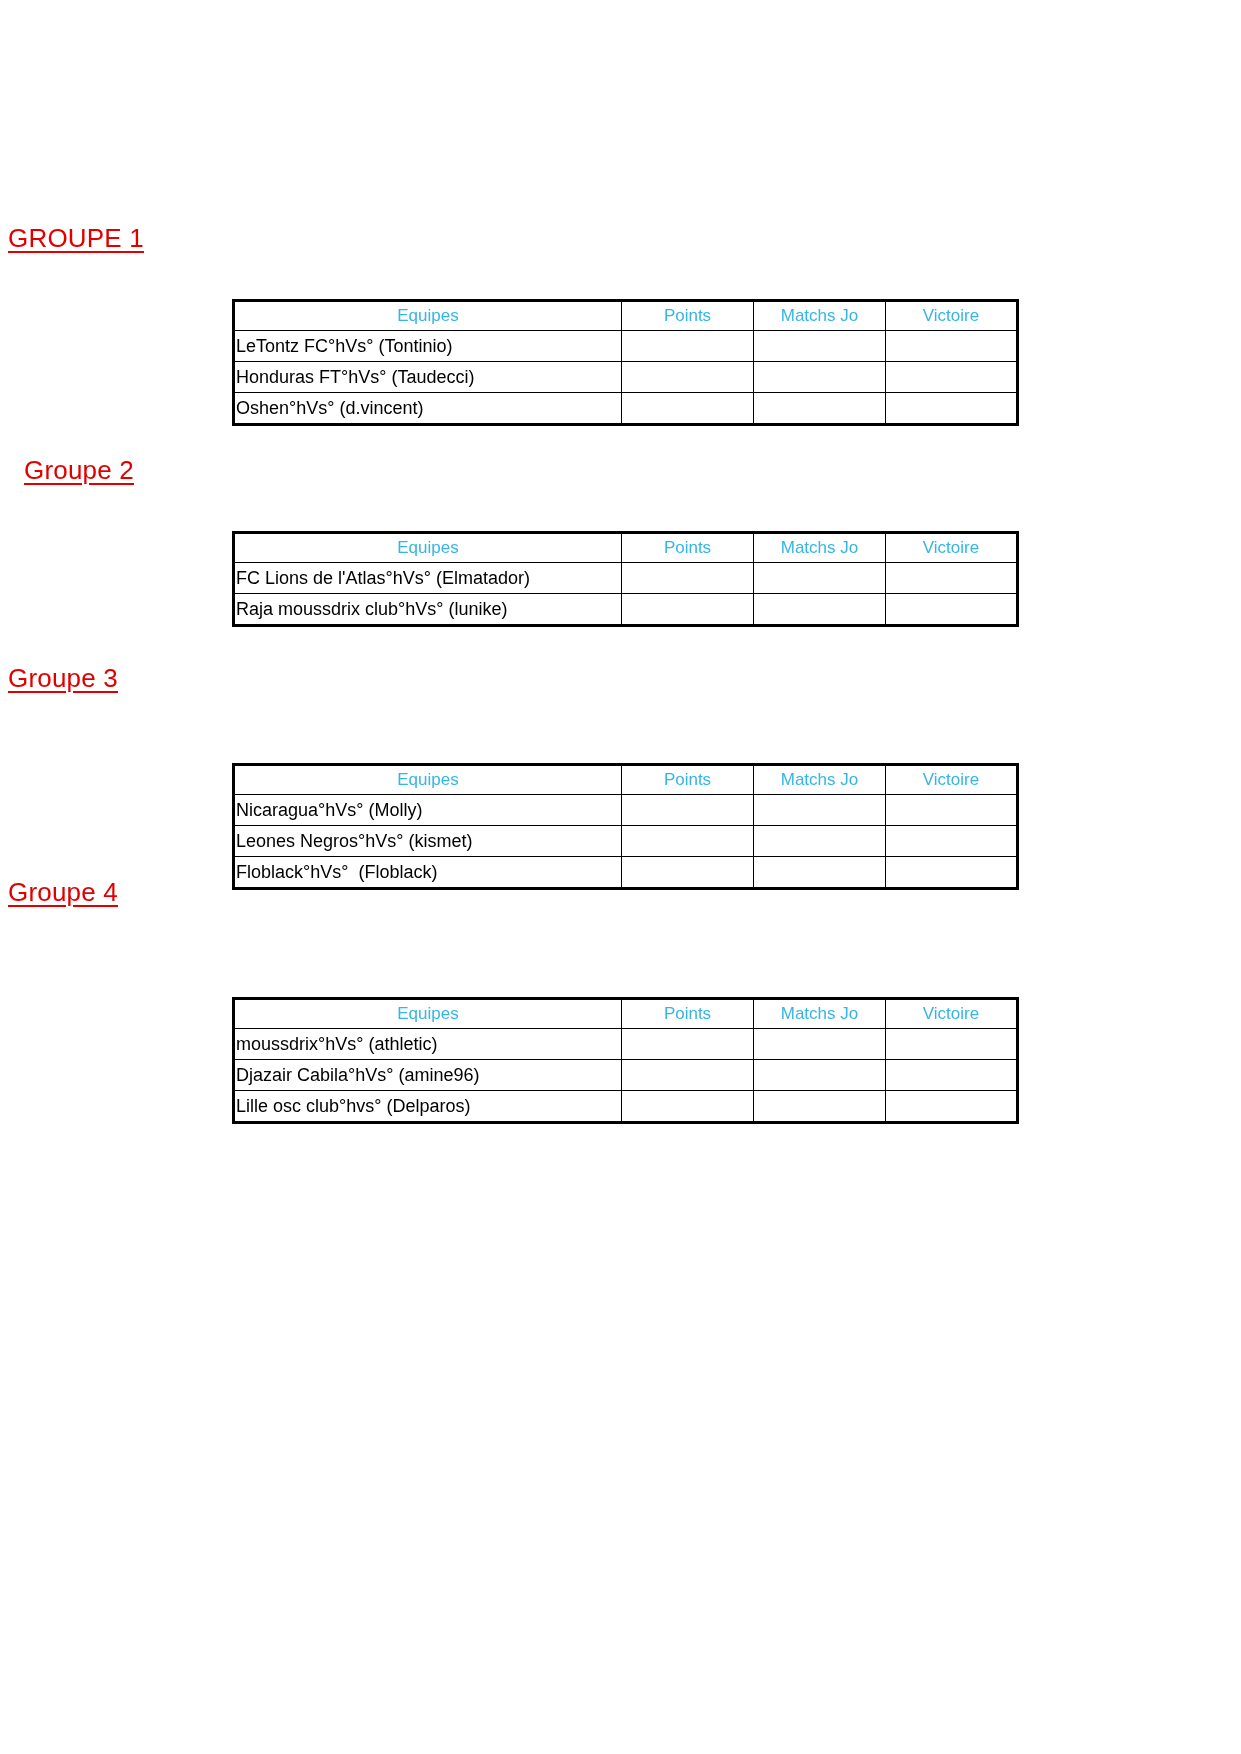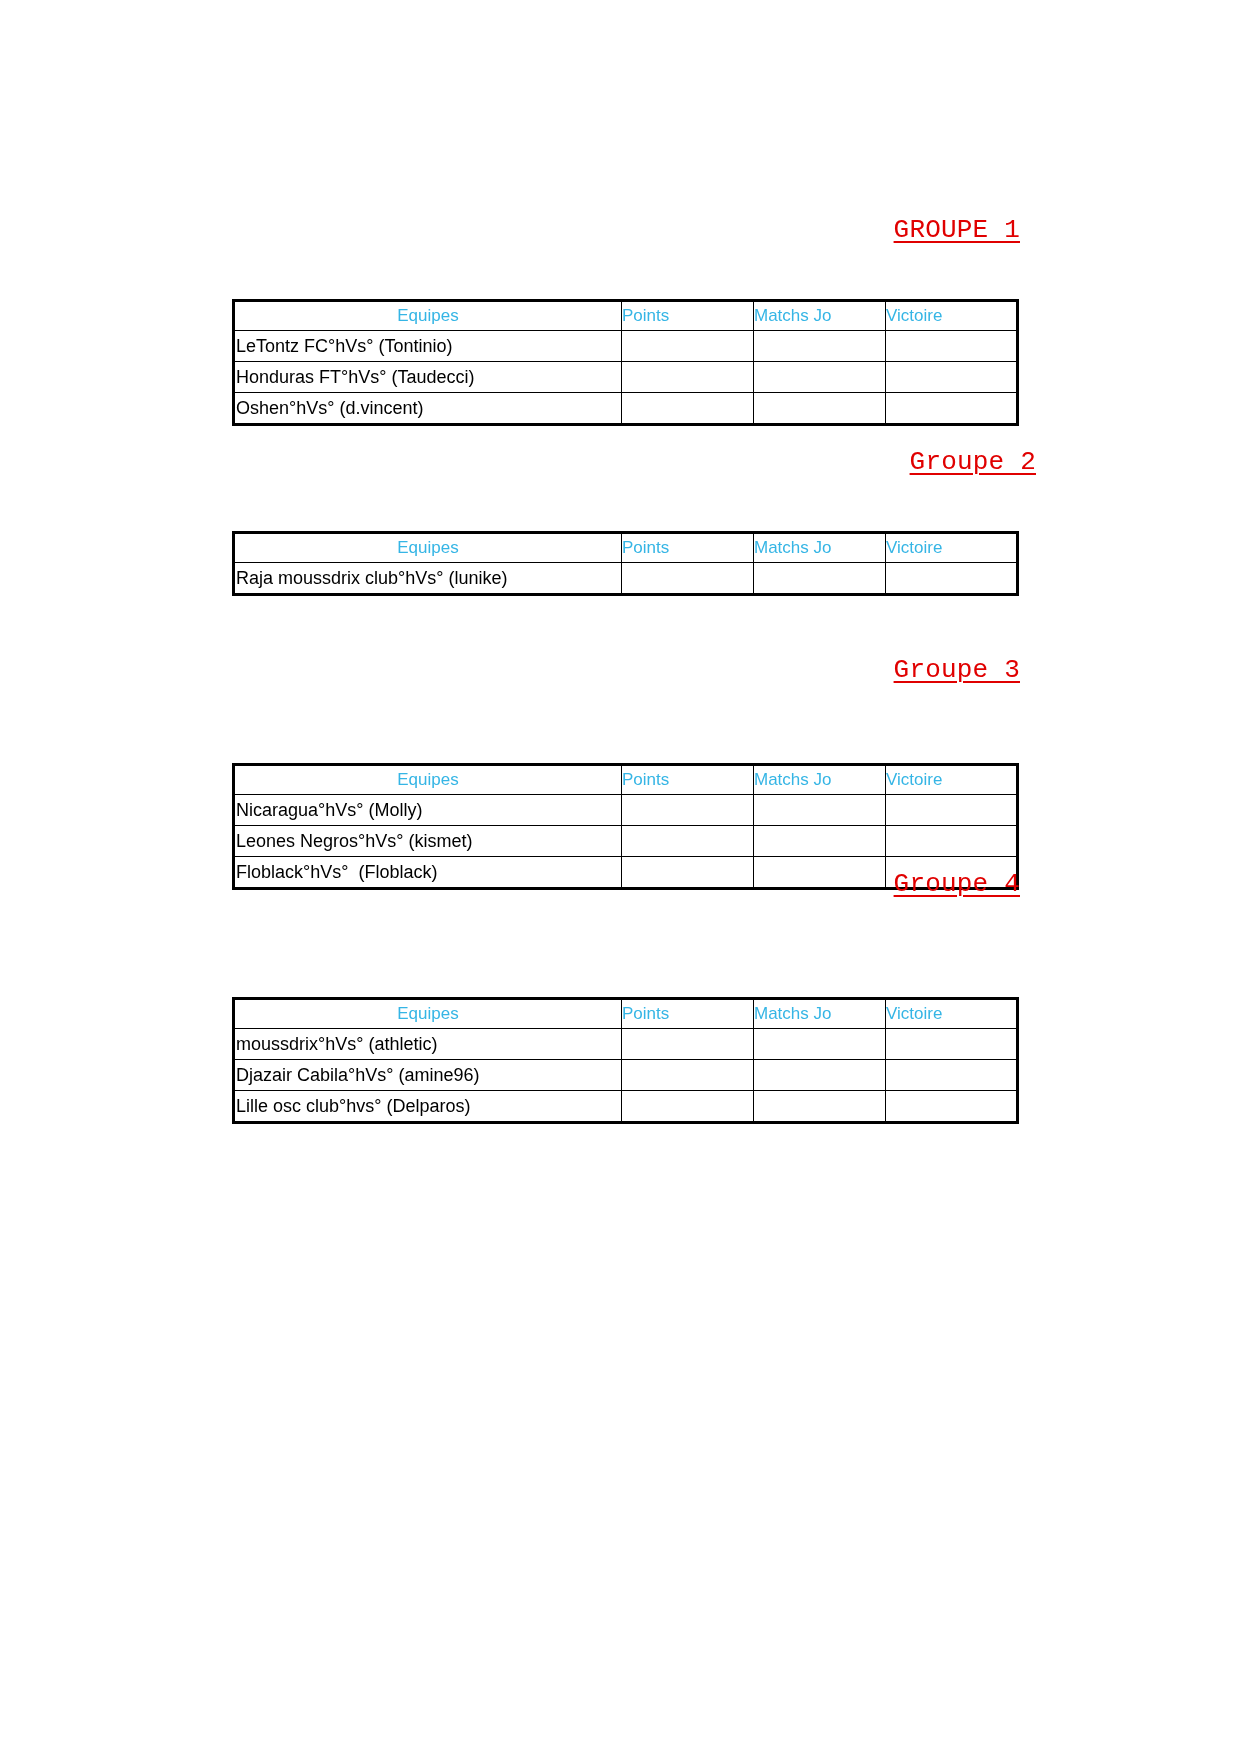--- a/index.html
+++ b/index.html
@@ -23,24 +23,22 @@
 
   
   .group-block {
     position: absolute;
     left: 0;
     width: 1241px;
   }
 
   .group-title-row {
     width: 1020px;
-    text-align: right;
     padding: 0;
-    margin: 0;
-    font-family: Liberation Mono, monospace;
+    margin: 8px;
   }
   .group-title {
     display: inline-block;
     color: #e00000;
     font-size: 26px;
     font-weight: 400;
     letter-spacing: 0.2px;
     text-decoration: underline;
     text-underline-offset: 4px;
     text-decoration-thickness: 2px;
@@ -67,21 +65,21 @@
     border: 1px solid #000000;
     padding: 0;
     margin: 0;
   }
 
   .standings thead th {
     height: 28px;
     color: #35b5e5;
     font-size: 17px;
     font-weight: 400;
-    text-align: left;
+    text-align: center;
     vertical-align: middle;
     line-height: 28px;
     background: #ffffff;
     white-space: pre;
   }
   .standings thead th.h-equipes { text-align: center; }
 
   .standings tbody td {
     height: 30px;
     background: #ffffff;
@@ -166,20 +164,26 @@
     <thead>
       <tr>
         <th class="h-equipes">Equipes</th>
         <th>Points</th>
         <th>Matchs Jo</th>
         <th>Victoire</th>
       </tr>
     </thead>
     <tbody>
       <tr>
+        <td class="team">FC Lions de l'Atlas°hVs° (Elmatador)</td>
+        <td class="stat"></td>
+        <td class="stat"></td>
+        <td class="stat"></td>
+      </tr>
+      <tr>
         <td class="team">Raja moussdrix club°hVs° (lunike)</td>
         <td class="stat"></td>
         <td class="stat"></td>
         <td class="stat"></td>
       </tr>
     </tbody>
   </table>
 
   <div class="group-block" style="top:656px;">
     <div class="group-title-row">

